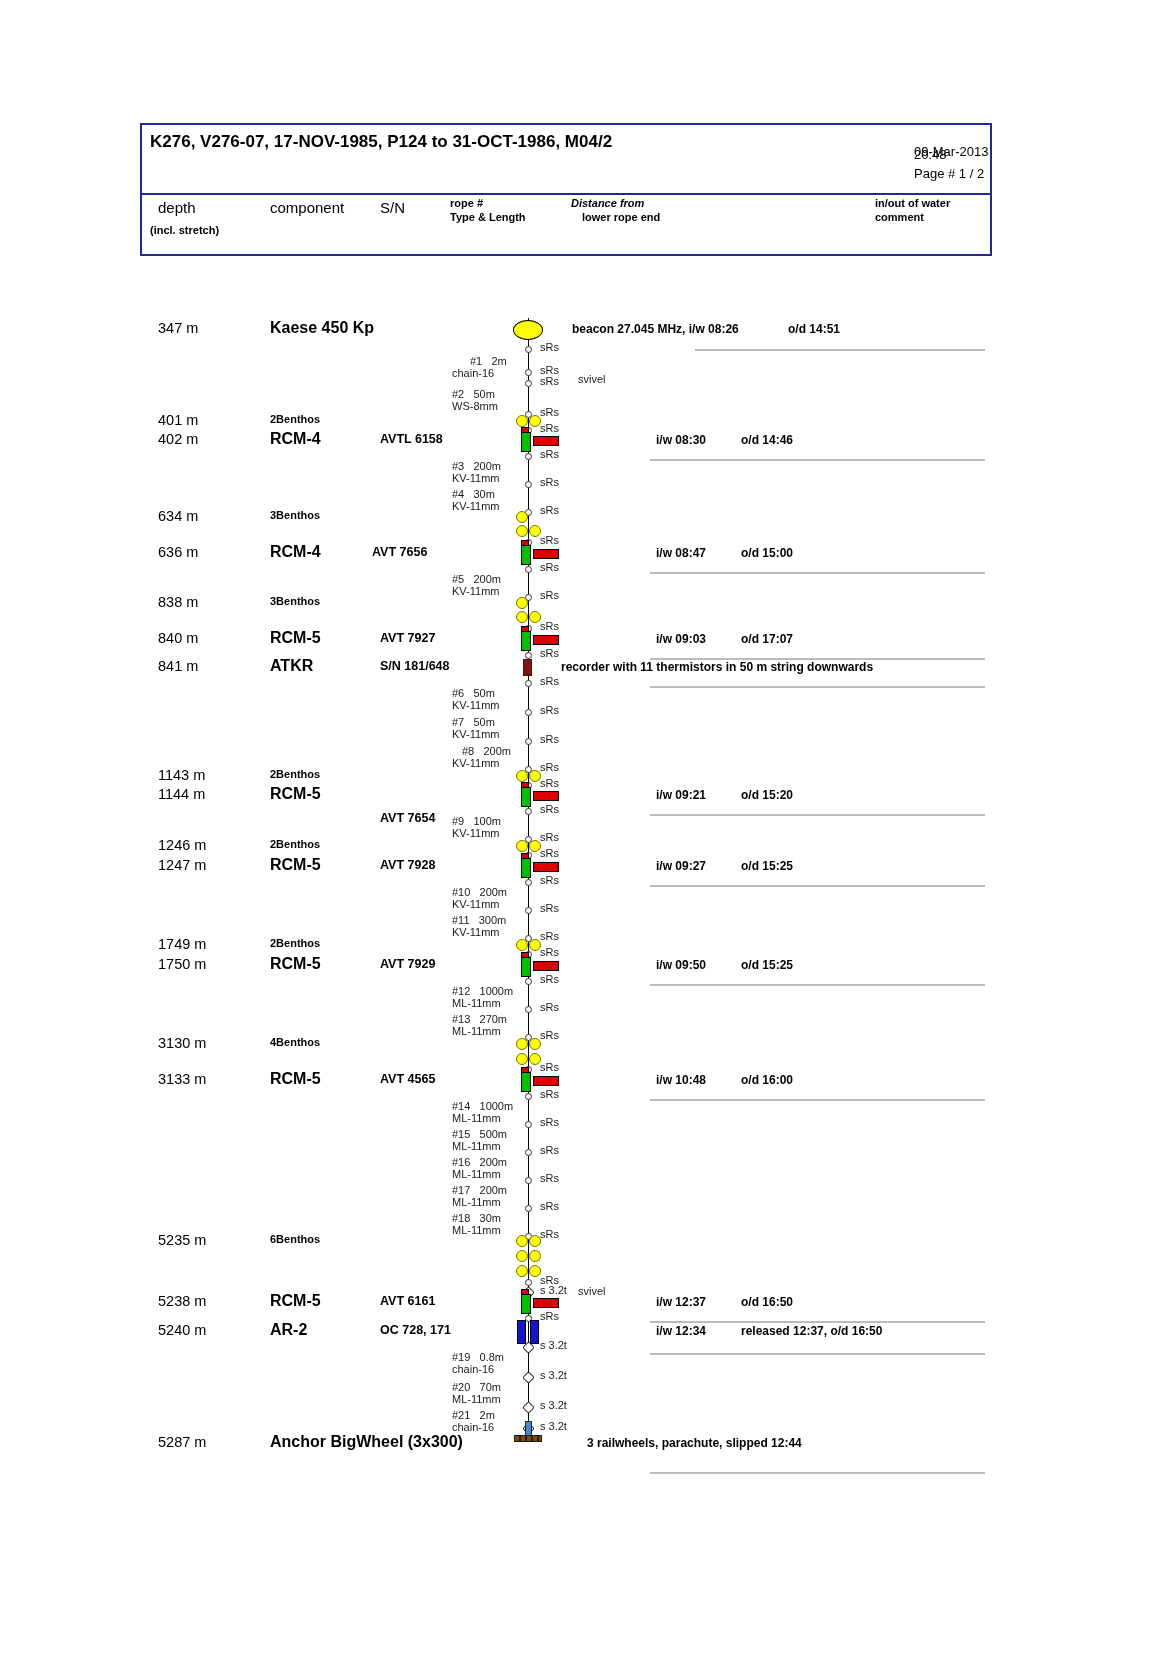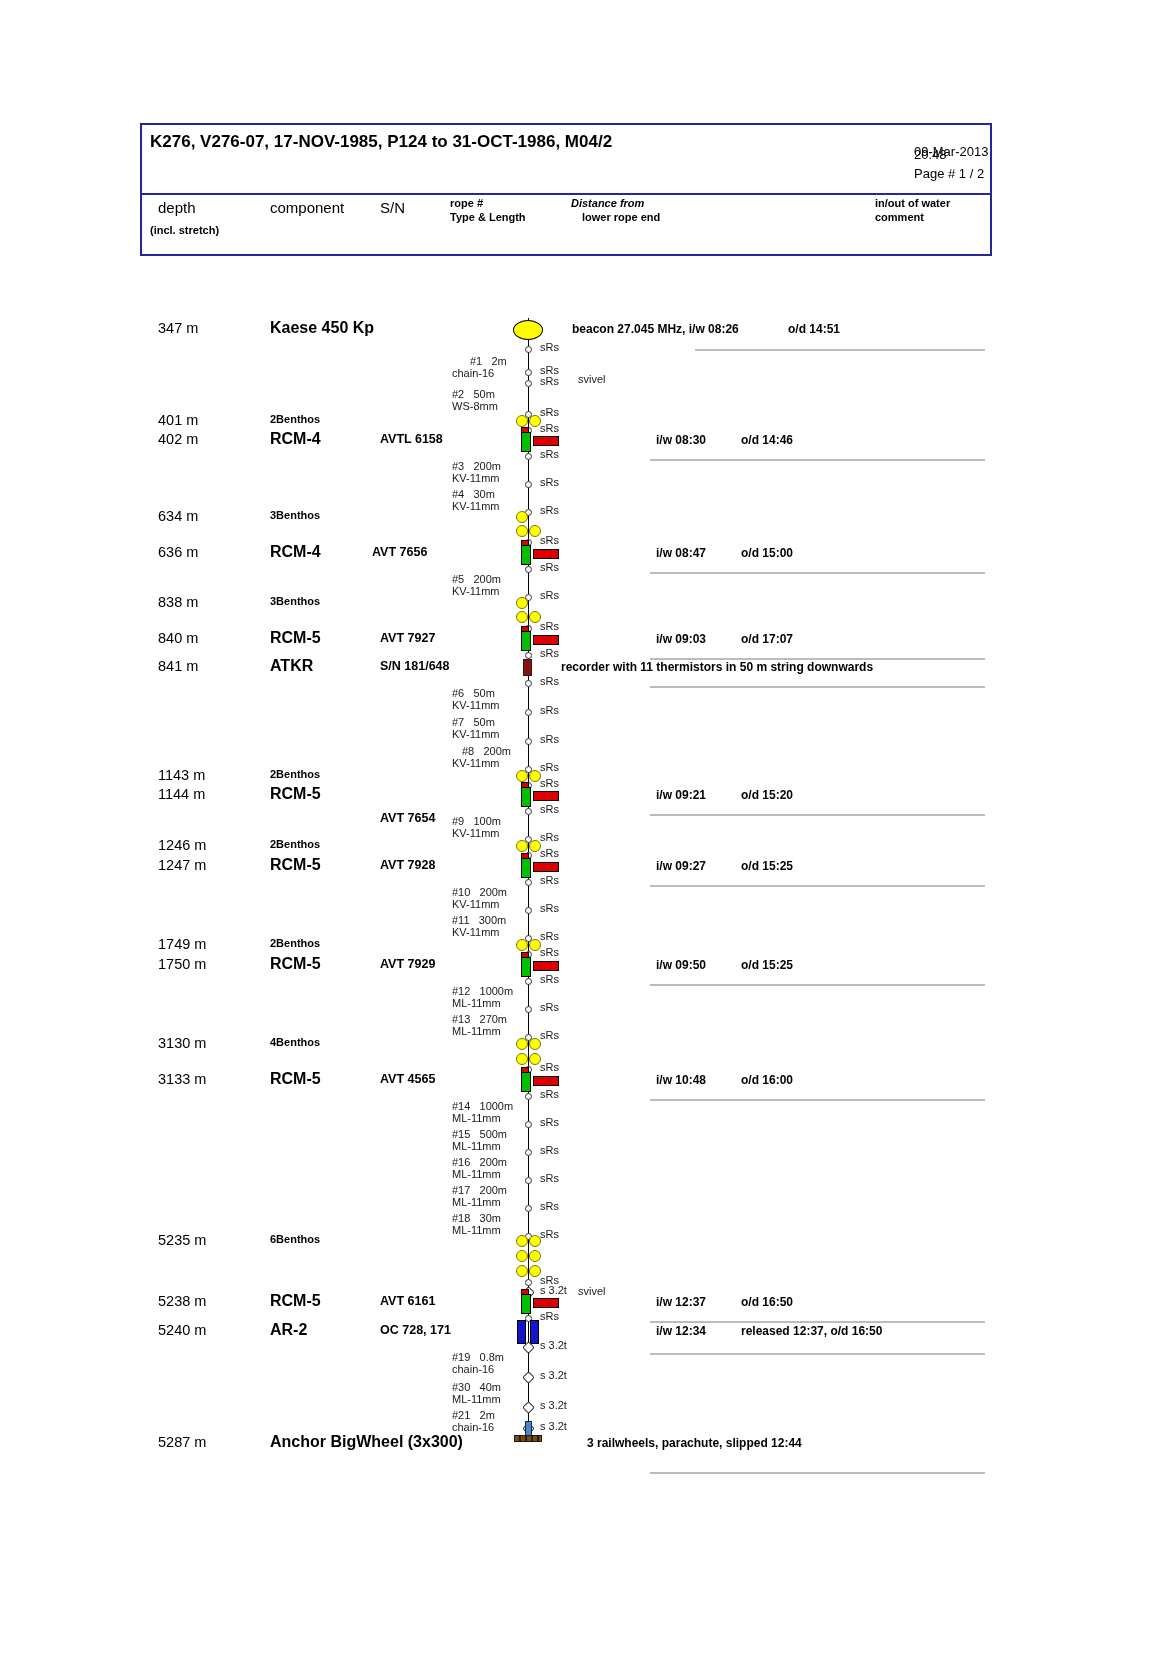--- a/index.html
+++ b/index.html
@@ -307,21 +307,21 @@
       <div class="sym ar" style="left: 529.5px; top: 1320px;"></div>
       <div class="t bold12" style="left: 656px; top: 1325px;">i/w 12:34</div>
       <div class="t bold12" style="left: 741px; top: 1325px;">released 12:37, o/d 16:50</div>
       <div class="rule" style="left: 650px; top: 1353px; width: 335px;"></div>
       <div class="shk big" style="left: 523.5px; top: 1342.5px;"></div>
       <div class="t rope" style="left: 540px; top: 1340px;">s 3.2t</div>
       <div class="t rope" style="left: 452px; top: 1352px;">#19   0.8m</div>
       <div class="t rope" style="left: 452px; top: 1364px;">chain-16</div>
       <div class="shk big" style="left: 523.5px; top: 1372.5px;"></div>
       <div class="t rope" style="left: 540px; top: 1370px;">s 3.2t</div>
-      <div class="t rope" style="left: 452px; top: 1382px;">#30   40m</div>
+      <div class="t rope" style="left: 452px; top: 1382px;">#20   70m</div>
       <div class="t rope" style="left: 452px; top: 1394px;">ML-11mm</div>
       <div class="shk big" style="left: 523.5px; top: 1402.5px;"></div>
       <div class="t rope" style="left: 540px; top: 1400px;">s 3.2t</div>
       <div class="t rope" style="left: 452px; top: 1410px;">#21   2m</div>
       <div class="t rope" style="left: 452px; top: 1422px;">chain-16</div>
       <div class="shk big" style="left: 523.5px; top: 1423.5px;"></div>
       <div class="t rope" style="left: 540px; top: 1421px;">s 3.2t</div>
       <div class="t depth" style="left: 158px; top: 1435px;">5287 m</div>
       <div class="t comp" style="left: 270px; top: 1434px;">Anchor BigWheel (3x300)</div>
       <div class="sym anch-post" style="left: 524.5px; top: 1421px;"></div>

